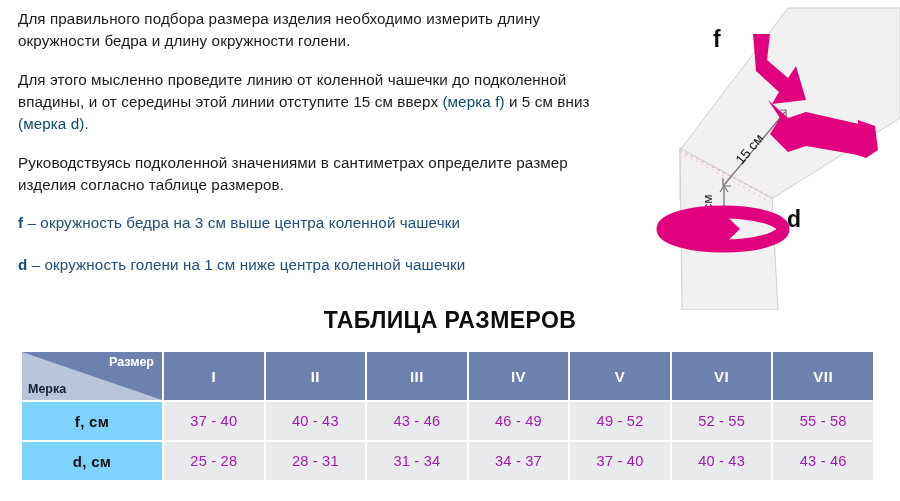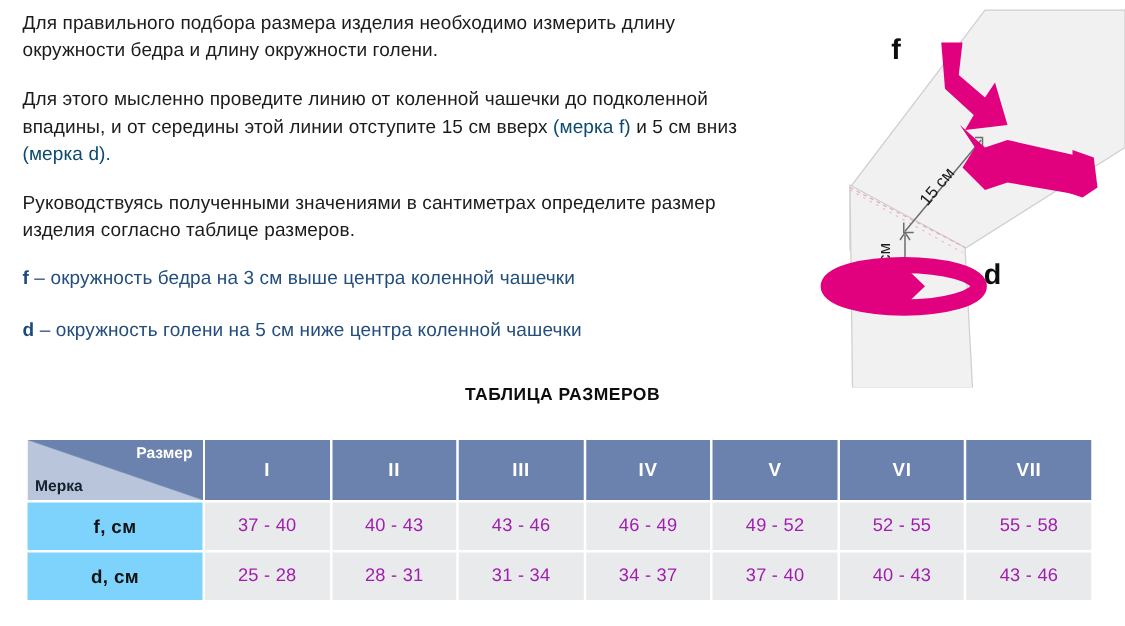--- a/index.html
+++ b/index.html
@@ -46,21 +46,21 @@
     color: #1c4a7a;
   }
 
   
   .table-title {
     position: absolute;
     left: 0;
     top: 307px;
     width: 900px;
     text-align: center;
-    font-size: 14px;
+    font-size: 23px;
     font-weight: bold;
     color: #0d0d0d;
     letter-spacing: .4px;
   }
 
   
   .size-table {
     position: absolute;
     left: 20px;
     top: 350px;
@@ -149,25 +149,25 @@
 </style>
 </head>
 <body>
 
 <div class="text-col">
 
   <p class="para">Для правильного подбора размера изделия необходимо измерить длину окружности бедра и длину окружности голени.</p>
 
   <p class="para"><span>Для этого мысленно проведите линию от коленной чашечки до подколенной впадины, и от середины этой линии отступите 15 см вверх </span><span class="pink">(мерка f)</span><span> и 5 см вниз </span><span class="pink">(мерка d).</span></p>
 
-  <p class="para tight">Руководствуясь полученными значениями в сантиметрах определите размер изделия согласно таблице размеров.</p>
+  <p class="para tight">Руководствуясь подколенной значениями в сантиметрах определите размер изделия согласно таблице размеров.</p>
 
   <p class="defline"><span class="sym">f</span><span> – окружность бедра на 3 см выше центра коленной чашечки</span></p>
 
-  <p class="defline"><span class="sym">d</span><span> – окружность голени на 5 см ниже центра коленной чашечки</span></p>
+  <p class="defline"><span class="sym">d</span><span> – окружность голени на 1 см ниже центра коленной чашечки</span></p>
 </div>
 
 <div class="diagram">
   <svg width="280" height="310" viewBox="0 0 280 310" xmlns="http://www.w3.org/2000/svg">
 
     <g>
       <path d="M 168 8 L 280 8 L 280 118 L 150 200 L 60 200 L 60 150 Z" fill="#f1f1f1" stroke="#cfcfcf" stroke-width="1"></path>
       <path d="M 60 148 L 152 198 L 158 310 L 62 310 Z" fill="#f1f1f1" stroke="#cfcfcf" stroke-width="1"></path>
 
       <path d="M 60 150 L 152 198" stroke="#e8a7c6" stroke-width="1" stroke-dasharray="3,3" fill="none"></path>

